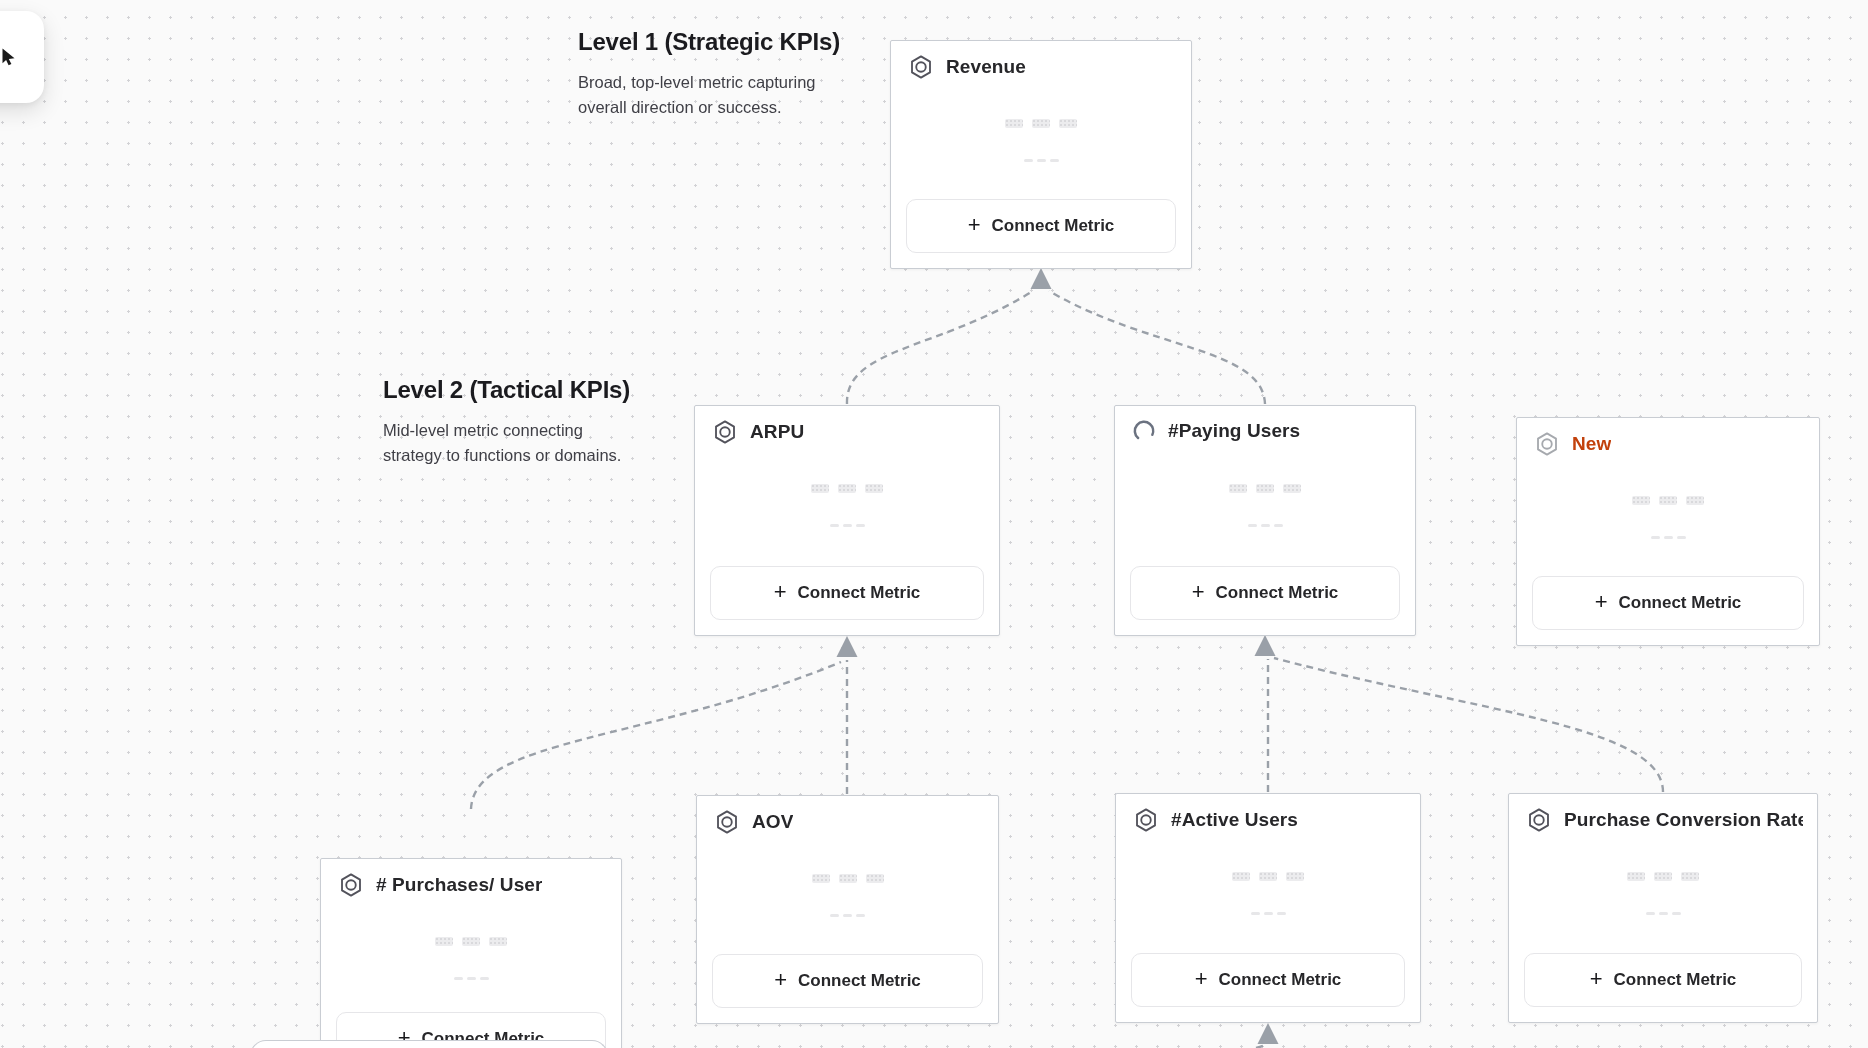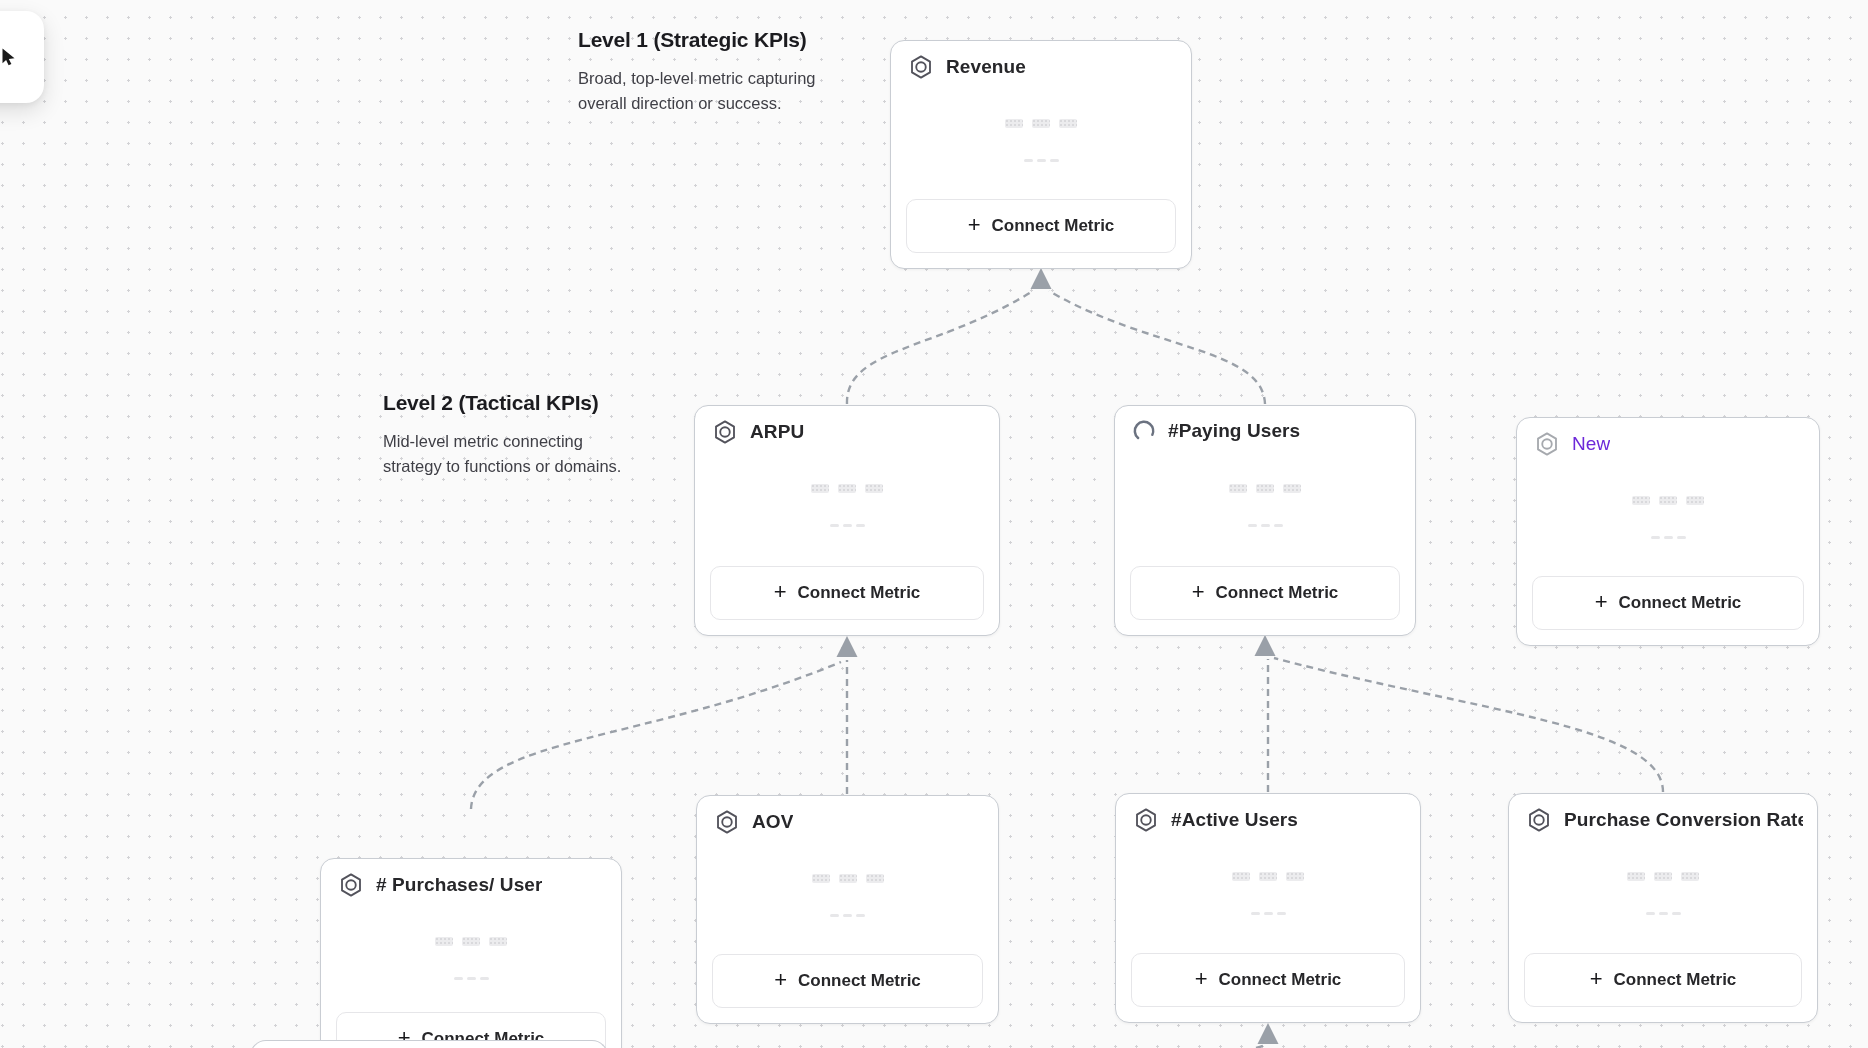--- a/index.html
+++ b/index.html
@@ -19,40 +19,40 @@
   .tool-panel{
     position:absolute;left:-40px;top:11px;width:84px;height:92px;
     background:#fff;border-radius:18px;
     box-shadow:0 8px 22px rgba(0,0,0,.12),0 2px 6px rgba(0,0,0,.06);
   }
   .tool-panel svg{position:absolute;left:40px;top:36px;}
 
   
   .level-label{position:absolute;}
   .level-label h2{
-    margin:0 0 14px 0;font-size:21px;font-weight:700;color:#1b1b1f;letter-spacing:-.2px;
+    margin:0 0 14px 0;font-size:24px;font-weight:700;color:#1b1b1f;letter-spacing:-.2px;
   }
   .level-label p{margin:0;font-size:16.5px;line-height:25px;color:#3f3f46;}
 
   
   .card{
     position:absolute;background:#fff;
-    border:1.5px solid #c9cdd3;border-radius:14px;
+    border:1.5px solid #c9cdd3;border-radius:2px;
     box-shadow:0 1px 3px rgba(0,0,0,.05);
     box-sizing:border-box;
   }
   .card-header{
     position:absolute;top:13px;left:17px;right:14px;
     display:flex;align-items:center;gap:12px;
   }
   .card-title{
     font-size:19px;font-weight:700;color:#27272a;letter-spacing:.1px;
     white-space:nowrap;overflow:hidden;
   }
-  .card.placeholder .card-title{color:#6d28d9;font-weight:400;}
+  .card.placeholder .card-title{color:#c2410c;font-weight:700;}
   .hex-icon{flex:0 0 auto;}
   .skeleton-bars{
     position:absolute;top:78px;left:0;right:0;
     display:flex;justify-content:center;gap:9px;
   }
   .skeleton-bars i{
     display:block;width:18px;height:9px;border-radius:2px;background:#ececee;
     background-image:radial-gradient(circle,#d9d9dc .9px,transparent 1px);
     background-size:4px 4px;
   }
@@ -101,21 +101,21 @@
     <svg width="18" height="19" viewBox="0 0 18 19">
       <path d="M2.5 1.5 L14.5 11.2 L8.8 11.9 L11.4 17 L8.6 18.3 L6.1 13.1 L2.5 16.2 Z" fill="#1a1a1a"></path>
     </svg>
   </div>
 
   <div class="level-label" style="left:578px;top:28px;">
     <h2>Level 1 (Strategic KPIs)</h2>
     <p><span>Broad, top-level metric capturing</span><br>
     <span>overall direction or success.</span></p>
   </div>
-  <div class="level-label" style="left:383px;top:391px;">
+  <div class="level-label" style="left:383px;top:376px;">
     <h2>Level 2 (Tactical KPIs)</h2>
     <p><span>Mid-level metric connecting</span><br>
     <span>strategy to functions or domains.</span></p>
   </div>
 
   <div class="card" style="left:890px;top:40px;width:302px;height:229px;">
     <div class="card-header">
       <svg class="hex-icon" width="26" height="26" viewBox="0 0 24 24">
         <path d="M12 2.2 L20.3 7 V17 L12 21.8 L3.7 17 V7 Z" fill="none" stroke="#52525b" stroke-width="1.7" stroke-linejoin="round"></path>
         <circle cx="12" cy="12" r="4.4" fill="none" stroke="#52525b" stroke-width="1.7"></circle>

